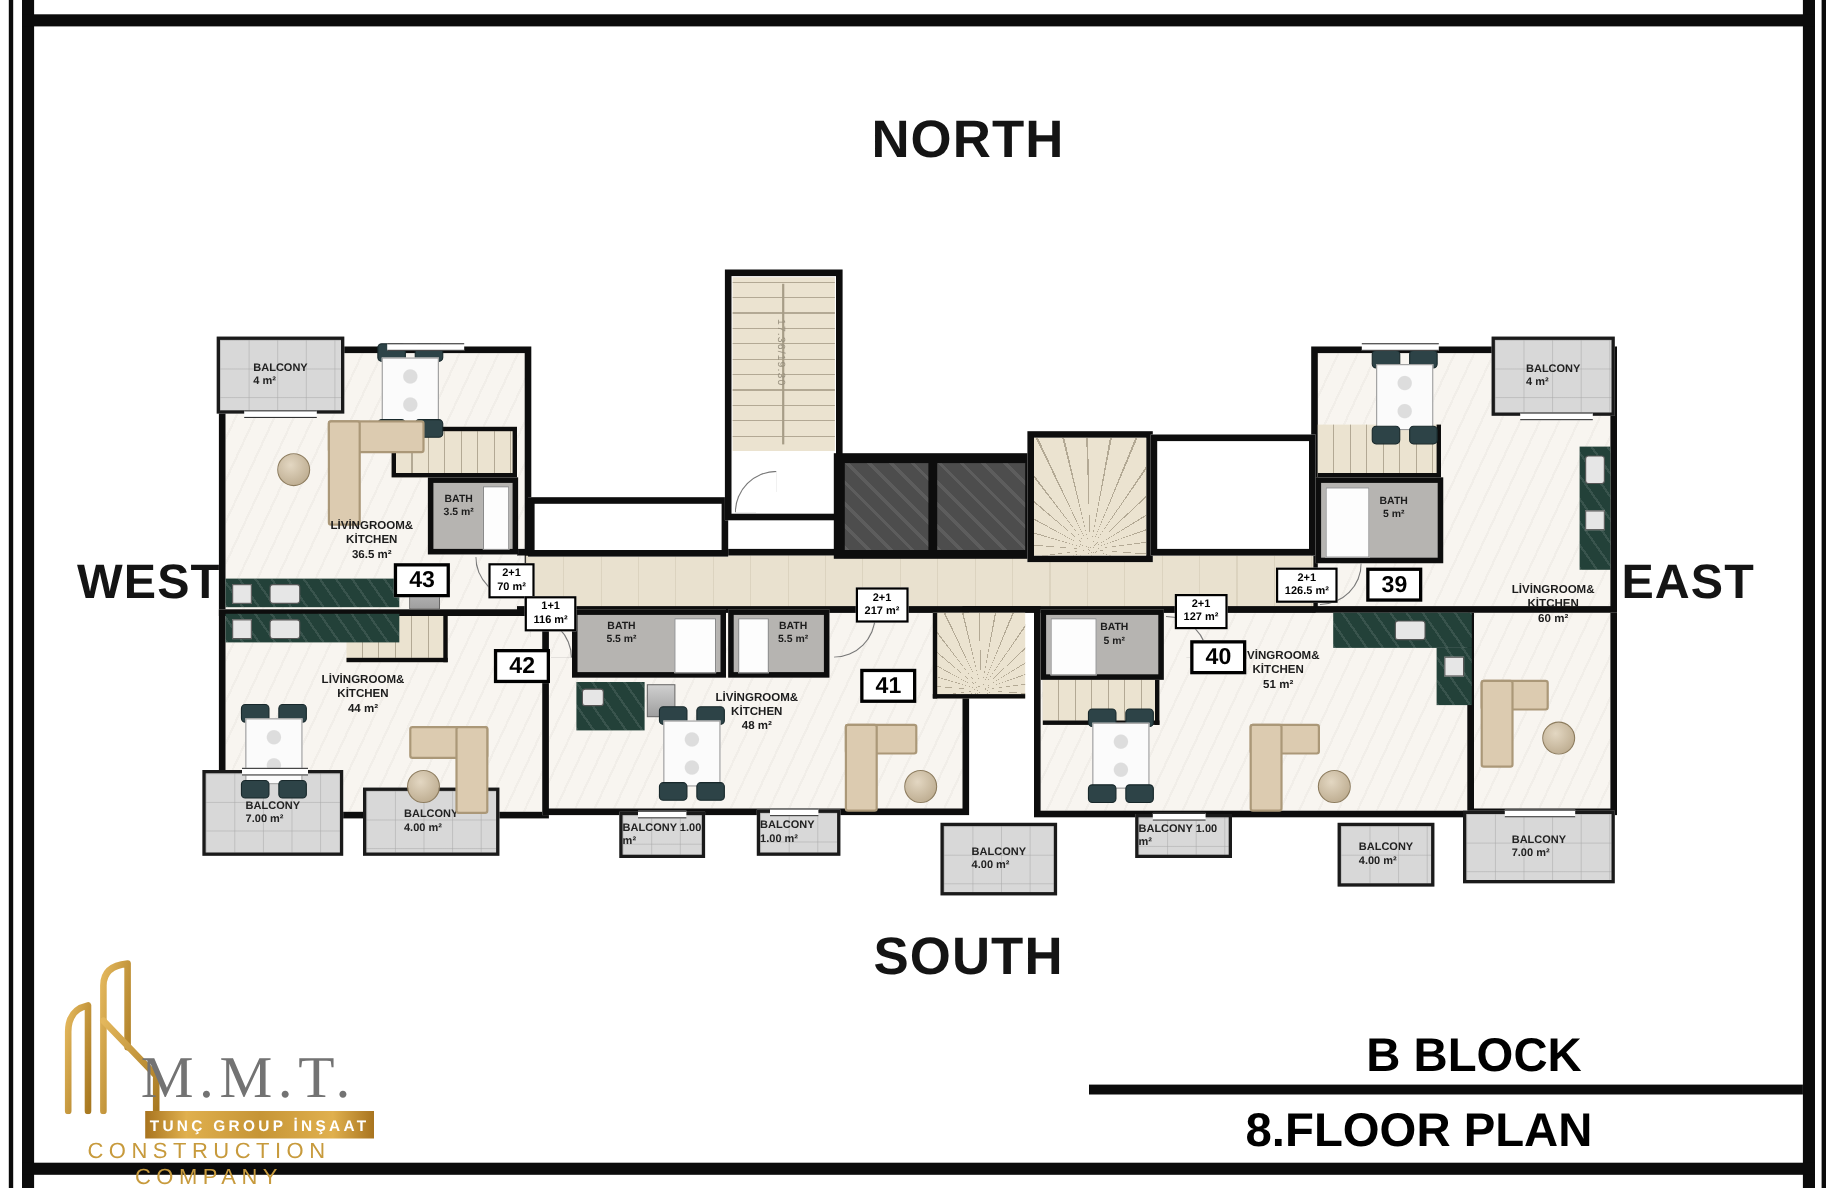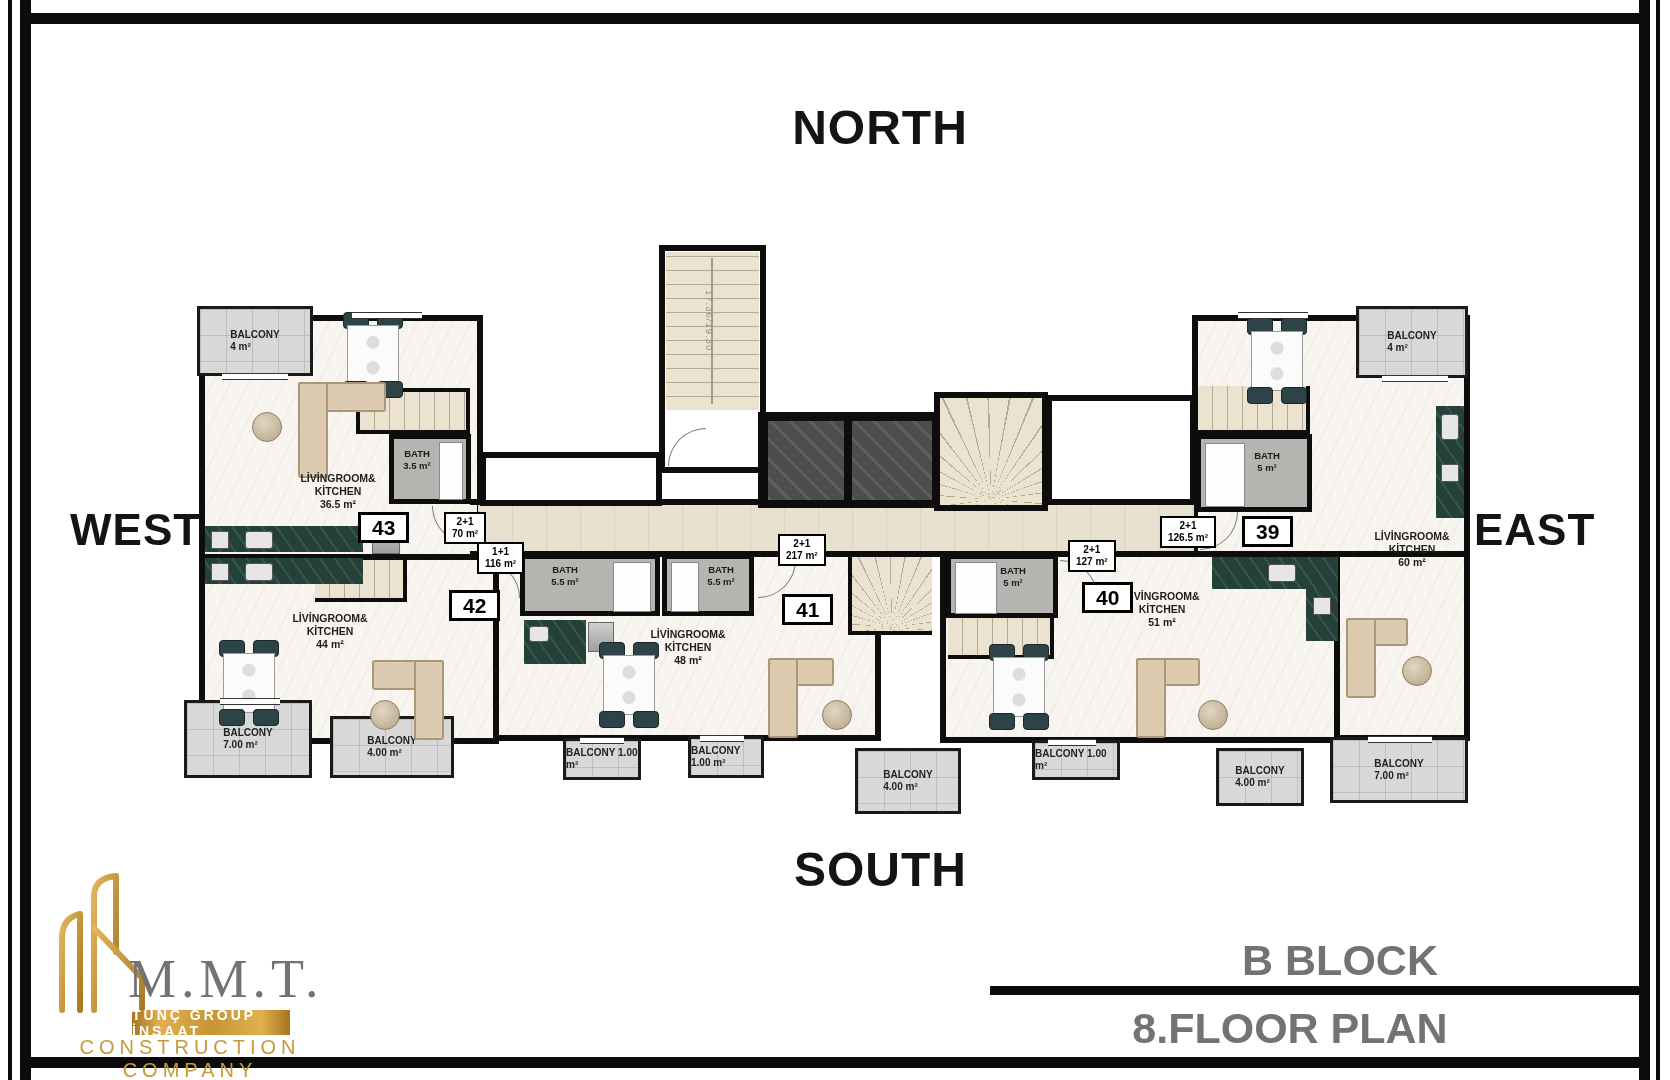--- a/index.html
+++ b/index.html
@@ -3,21 +3,21 @@
 <meta charset="utf-8">
 <style>
   html,body{margin:0;padding:0;background:#fff;}
   .page{position:relative;width:1670px;height:1080px;background:#fff;overflow:hidden;
         font-family:"Liberation Sans",sans-serif;color:#111;}
   .abs{position:absolute;}
   
   .frame{background:#0b0b0b;}
   
   .compass{position:absolute;font-weight:bold;color:#141414;letter-spacing:1px;}
-  .tb-text{position:absolute;font-weight:bold;color:#737373;text-align:center;}
+  .tb-text{position:absolute;font-weight:bold;color:#000000;text-align:center;}
   
   .room{position:absolute;background:
         repeating-linear-gradient(115deg,rgba(200,195,188,.14) 0 2px,rgba(255,255,255,0) 2px 16px),#f8f5f0;
         border:6px solid #0d0d0d;box-sizing:border-box;}
   .void{position:absolute;background:#fff;border:6px solid #0d0d0d;box-sizing:border-box;}
   .corridor{position:absolute;background:
         repeating-linear-gradient(90deg,rgba(160,148,120,.18) 0 1px,rgba(255,255,255,0) 1px 34px),#e9e1cf;}
   .wall{position:absolute;background:#0d0d0d;}
   .balcony{position:absolute;background:
         linear-gradient(rgba(170,170,170,.55) 1px,transparent 1px),
@@ -273,21 +273,21 @@
   </div>
   <div class="rlabel" style="left:1102px;top:590px;width:120px;">
     <span>LİVİNGROOM&amp;</span><br><span>KİTCHEN</span><br><span>51 m²</span>
   </div>
   <div class="rlabel" style="left:1352px;top:530px;width:120px;">
     <span>LİVİNGROOM&amp;</span><br><span>KİTCHEN</span><br><span>60 m²</span>
   </div>
 
   <div class="numbox" style="left:358px;top:512px;">43</div>
   <div class="numbox" style="left:449px;top:590px;">42</div>
-  <div class="numbox" style="left:782px;top:594px;">41</div>
+  <div class="numbox" style="left:782px;top:608px;">41</div>
   <div class="numbox" style="left:1082px;top:582px;">40</div>
   <div class="numbox" style="left:1242px;top:516px;">39</div>
 
   <div class="typebox" style="left:444px;top:512px;">
     <span>2+1</span><br><span>70 m²</span>
   </div>
   <div class="typebox" style="left:477px;top:542px;">
     <span>1+1</span><br><span>116 m²</span>
   </div>
   <div class="typebox" style="left:778px;top:534px;">
@@ -313,16 +313,16 @@
     </defs>
     <g fill="none" stroke="url(#g)" stroke-width="6" stroke-linecap="round" stroke-linejoin="round">
       <path d="M12 142 V70 Q12 50 30 46 V142"></path>
       <path d="M44 142 V28 Q44 10 66 8 V84"></path>
       <path d="M44 60 L92 110 V142"></path>
       <path d="M66 108 V142"></path>
       <path d="M92 86 V64"></path>
     </g>
   </svg>
   <div class="mmt" style="left:128px;top:948px;">M.M.T.</div>
-  <div class="band" style="left:132px;top:1010px;width:158px;height:25px;">TUNÇ GROUP İNŞAAT</div>
+  <div class="band" style="left:132px;top:1010px;width:208px;height:25px;">TUNÇ GROUP İNŞAAT</div>
   <div class="cc" style="left:40px;top:1036px;width:300px;text-align:center;">CONSTRUCTION COMPANY</div>
 
 </div>
 
 </body></html>

